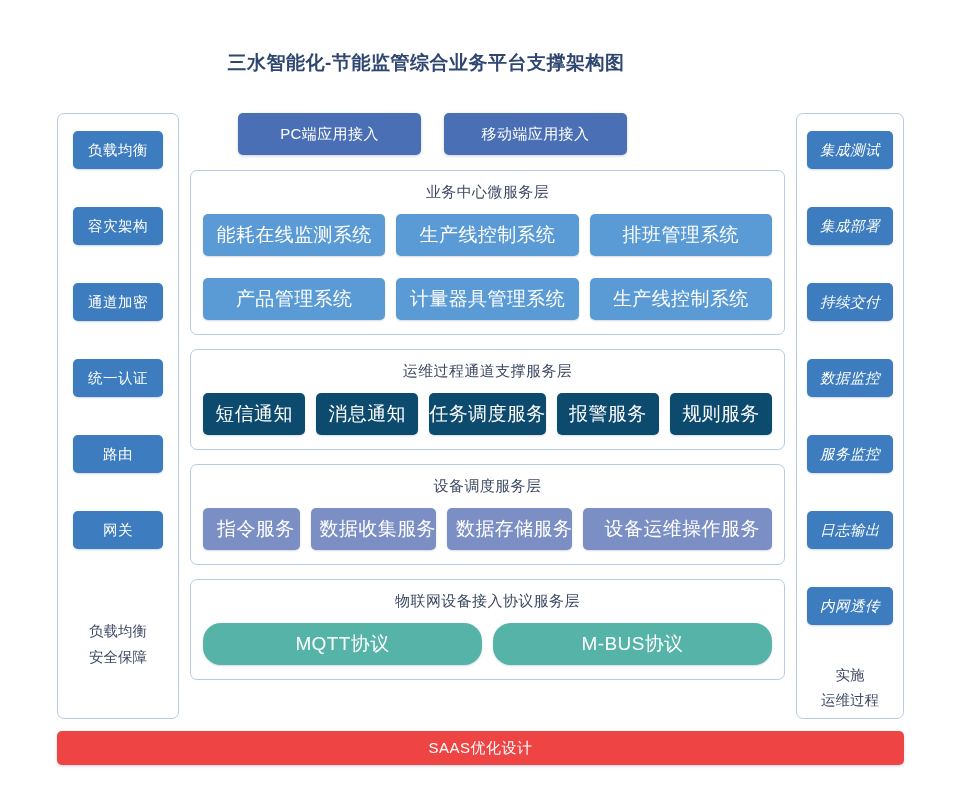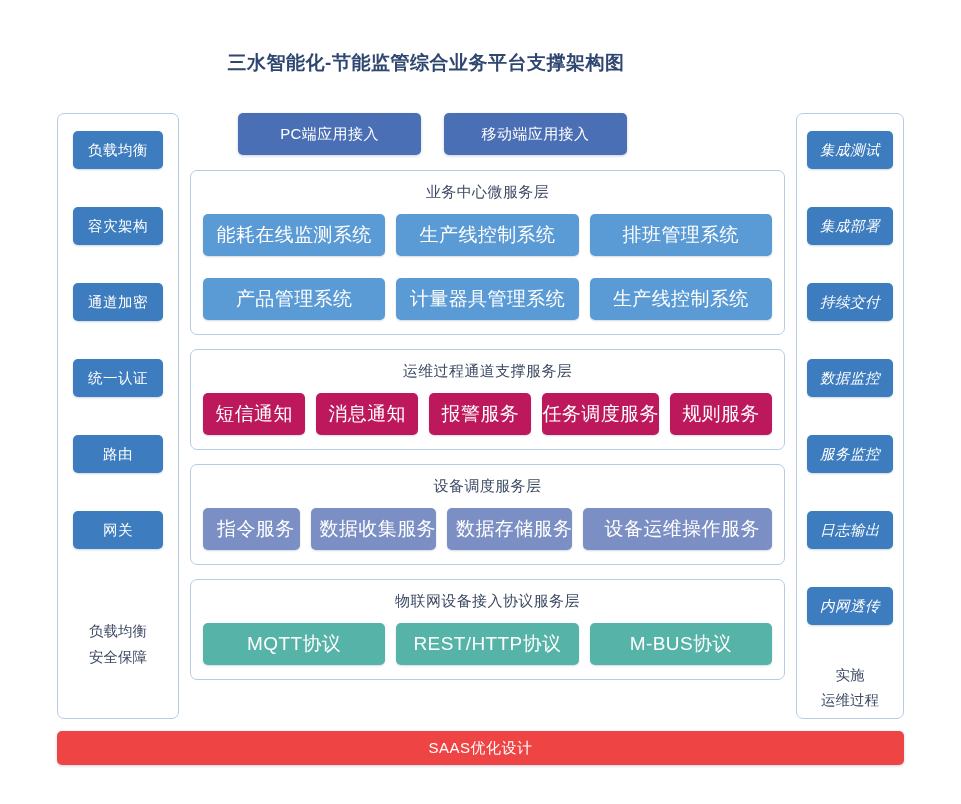--- a/index.html
+++ b/index.html
@@ -150,23 +150,23 @@
     align-items: center;
     justify-content: center;
     box-shadow: 0 1px 2px rgba(40,70,110,0.2);
     letter-spacing: 0.4px;
     flex: 1 1 0;
     white-space: nowrap;
   }
 
   
   .chip.business { background: #5b9bd5; }
-  .chip.support  { background: #be185d; }
+  .chip.support  { background: #0c4a6e; }
   .chip.device   { background: #7b8fc4; }
-  .chip.iot      { background: #56b3a8; }
+  .chip.iot      { background: #56b3a8; border-radius: 18px; }
 
   
   .device-row .chip { flex: 1 1 0; padding-left: 9px; }
   .device-row .chip.wide { flex: 2.05 1 0; }
 
   
   .bottom-bar {
     position: absolute;
     left: 57px;
     top: 731px;
@@ -225,41 +225,40 @@
           <div class="chip business">计量器具管理系统</div>
           <div class="chip business">生产线控制系统</div>
         </div>
       </div>
 
       <div class="layer">
         <div class="layer-title">运维过程通道支撑服务层</div>
         <div class="chip-row">
           <div class="chip support">短信通知</div>
           <div class="chip support">消息通知</div>
+          <div class="chip support">任务调度服务</div>
           <div class="chip support">报警服务</div>
-          <div class="chip support">任务调度服务</div>
           <div class="chip support">规则服务</div>
         </div>
       </div>
 
       <div class="layer">
         <div class="layer-title">设备调度服务层</div>
         <div class="chip-row device-row">
           <div class="chip device">指令服务</div>
           <div class="chip device">数据收集服务</div>
           <div class="chip device">数据存储服务</div>
           <div class="chip device wide">设备运维操作服务</div>
         </div>
       </div>
 
       <div class="layer">
         <div class="layer-title">物联网设备接入协议服务层</div>
         <div class="chip-row">
           <div class="chip iot">MQTT协议</div>
-          <div class="chip iot">REST/HTTP协议</div>
           <div class="chip iot">M-BUS协议</div>
         </div>
       </div>
 
     </div>
 
     <div class="side-col right">
       <div class="side-btn">集成测试</div>
       <div class="side-btn">集成部署</div>
       <div class="side-btn">持续交付</div>

